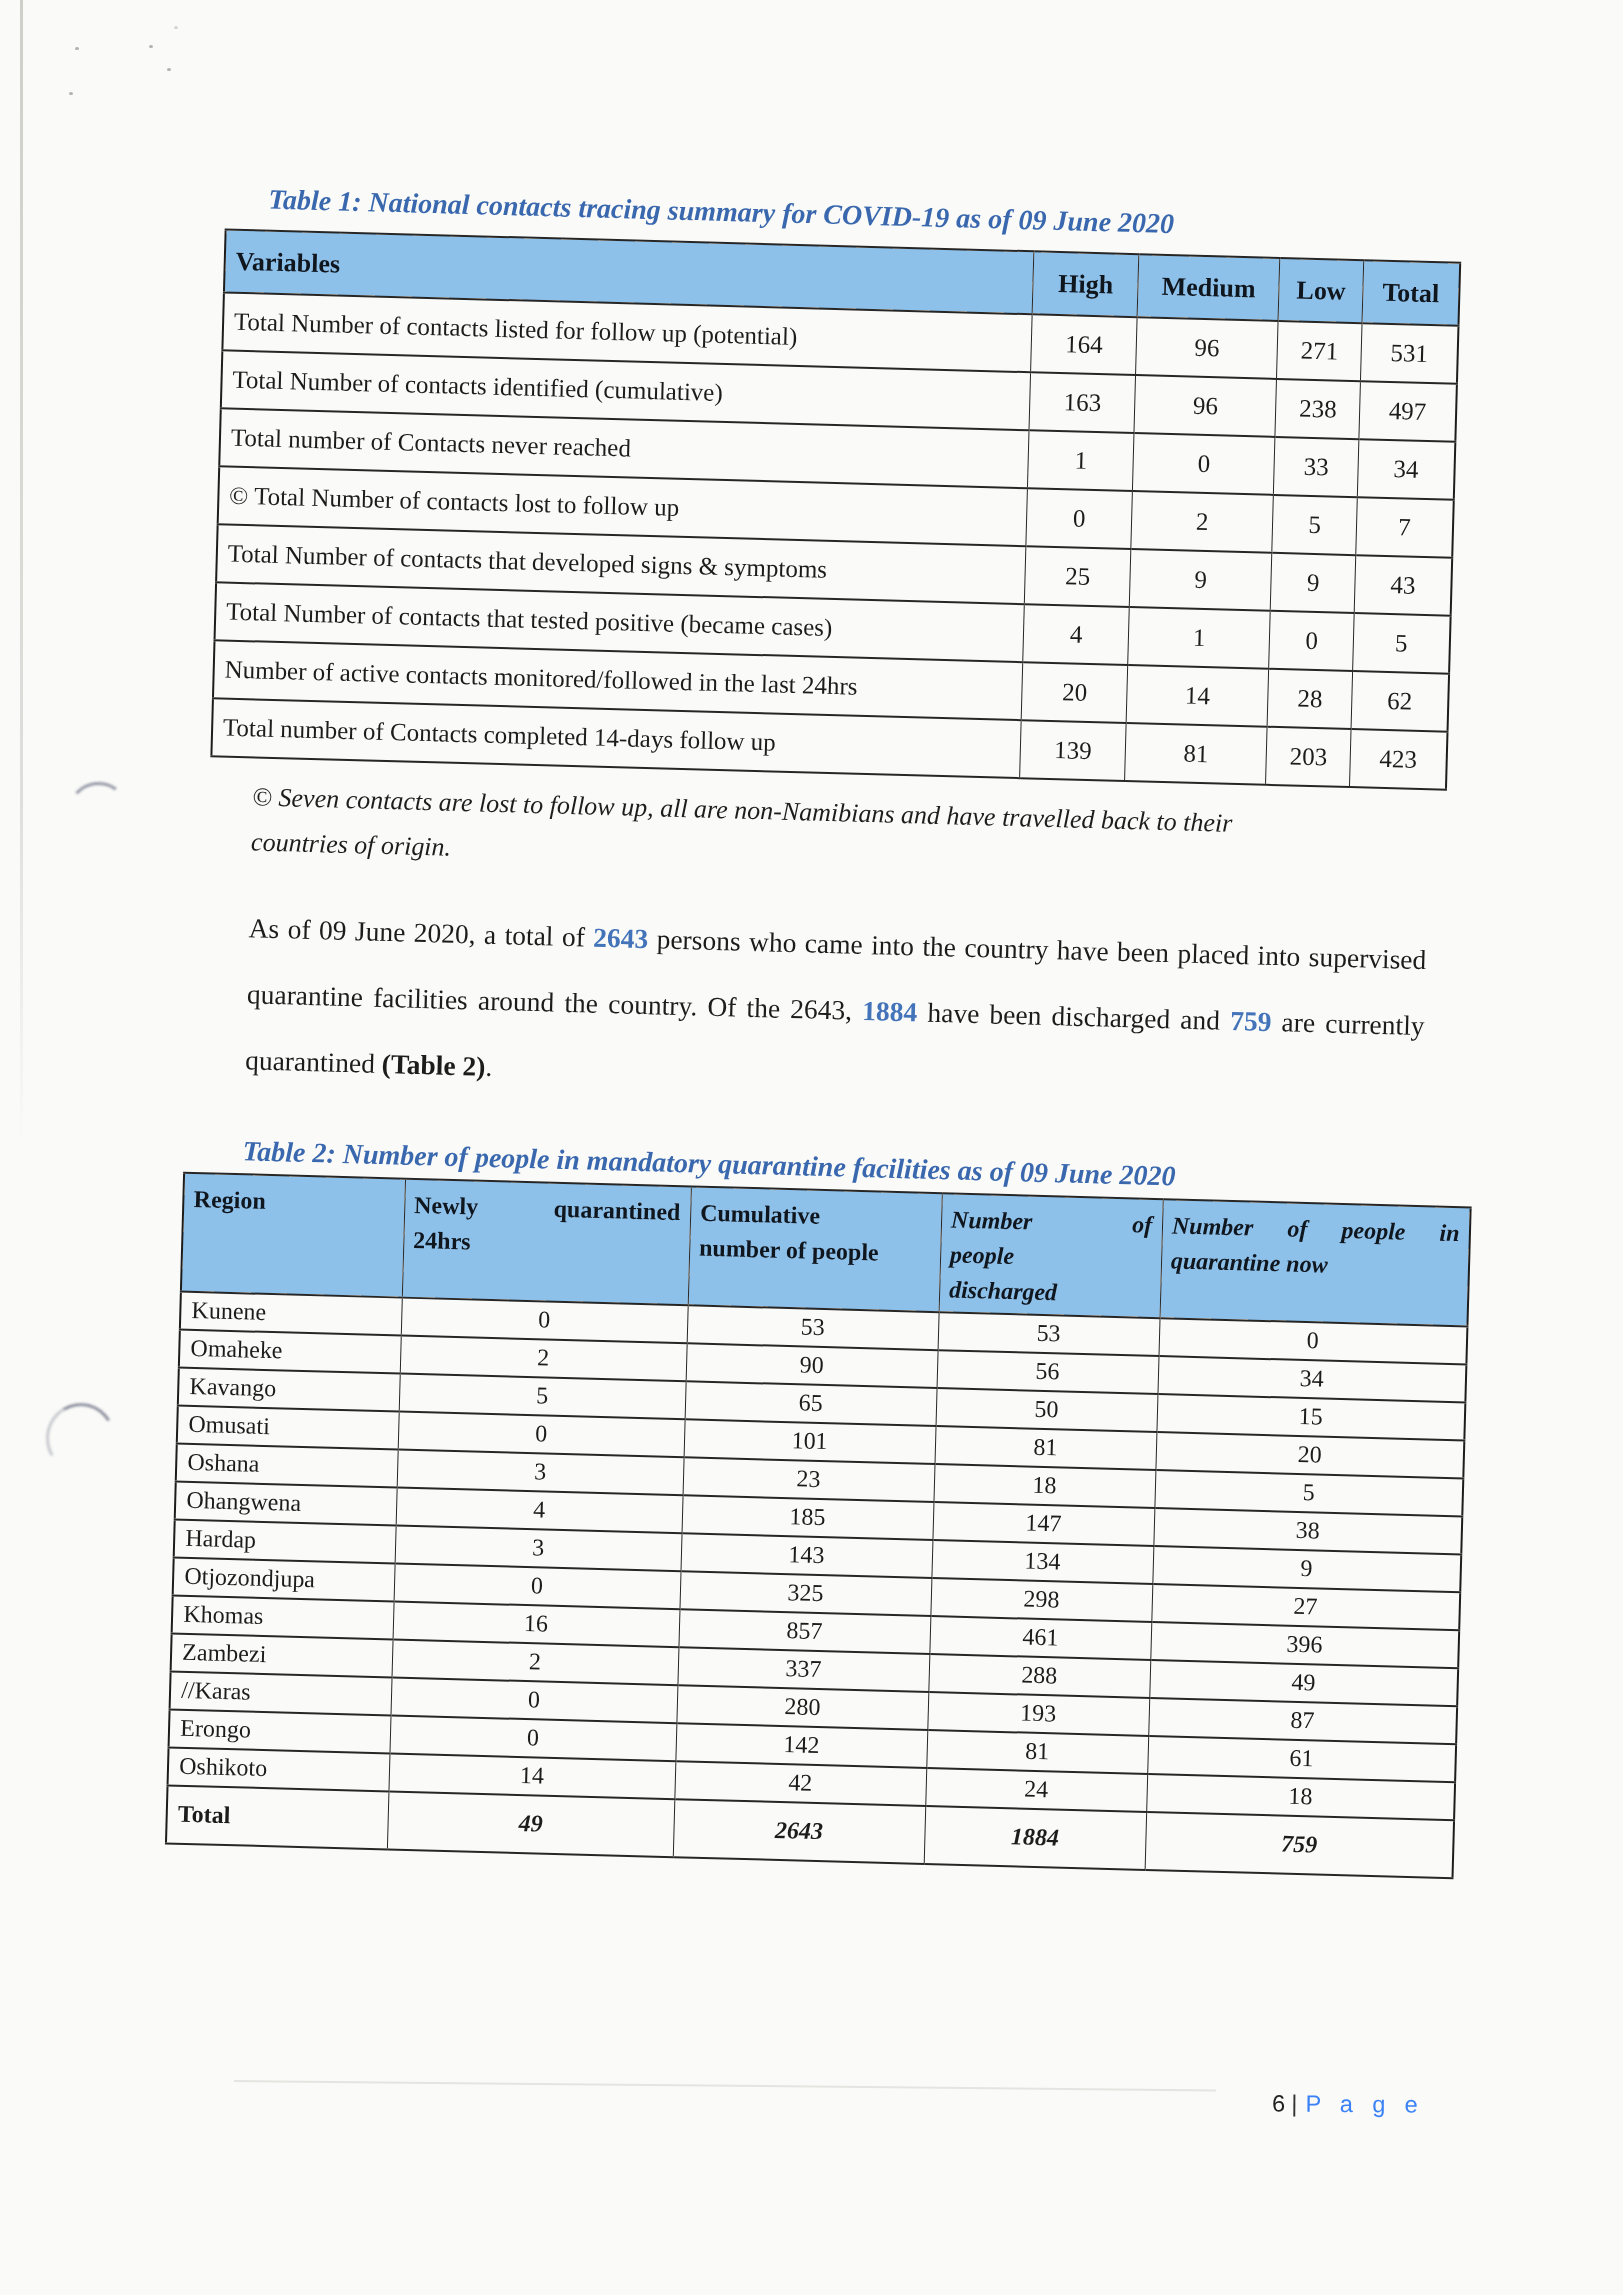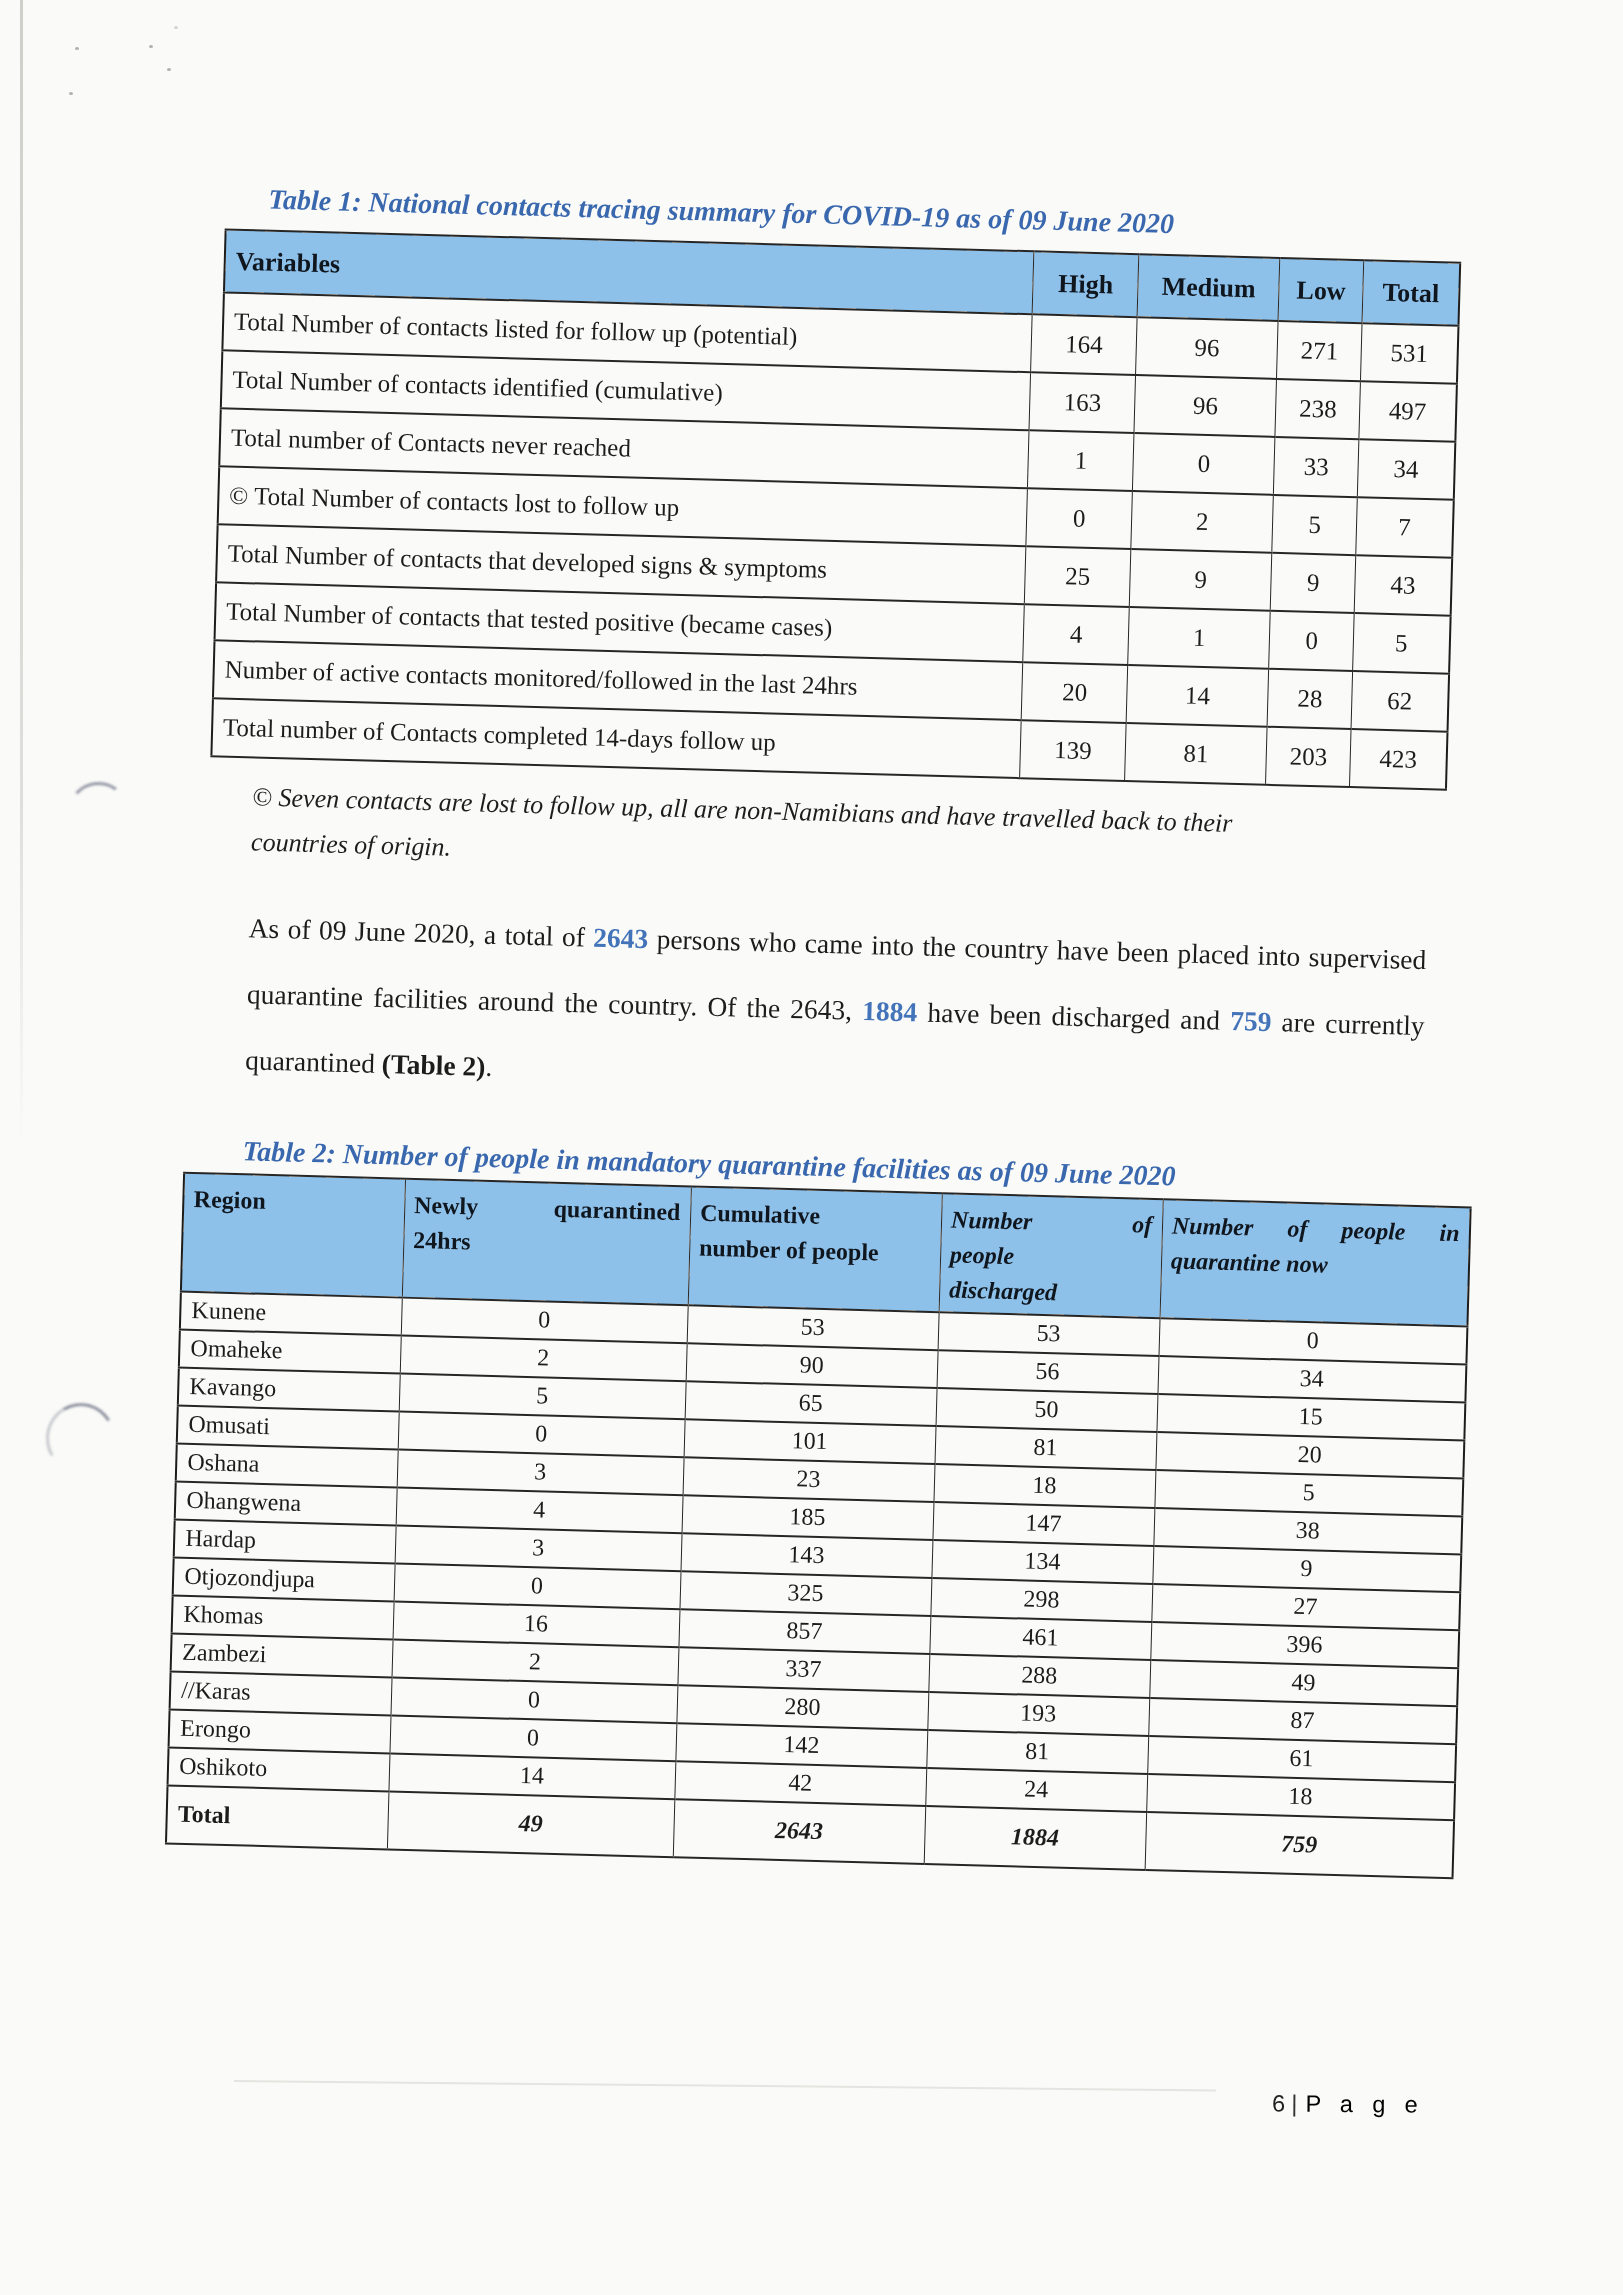--- a/index.html
+++ b/index.html
@@ -89,21 +89,21 @@
   .footer-rule{
     position:absolute;left:234px;top:2080px;width:982px;height:2.4px;
     background:#e4e4e0;transform:rotate(.55deg);transform-origin:0 0;
   }
   .page-footer{
     position:absolute;left:1272px;top:2091px;
     font-family:"Liberation Sans","DejaVu Sans",sans-serif;
     font-size:23.6px;color:#222;transform:rotate(.4deg);
   }
   .page-footer .sep{color:#333;margin:0 7.9px 0 6.3px;}
-  .page-footer .pglabel{color:#000000;letter-spacing:6.3px;}
+  .page-footer .pglabel{color:#3b82f6;letter-spacing:6.3px;}
 </style>
 </head>
 <body>
 
 <div class="edge-line"></div>
 <div class="speck" style="left:75px;top:47px"></div>
 <div class="speck" style="left:149px;top:45px"></div>
 <div class="speck" style="left:167px;top:68px"></div>
 <div class="speck" style="left:69px;top:92px"></div>
 <div class="speck" style="left:174px;top:26px;opacity:.5"></div>

